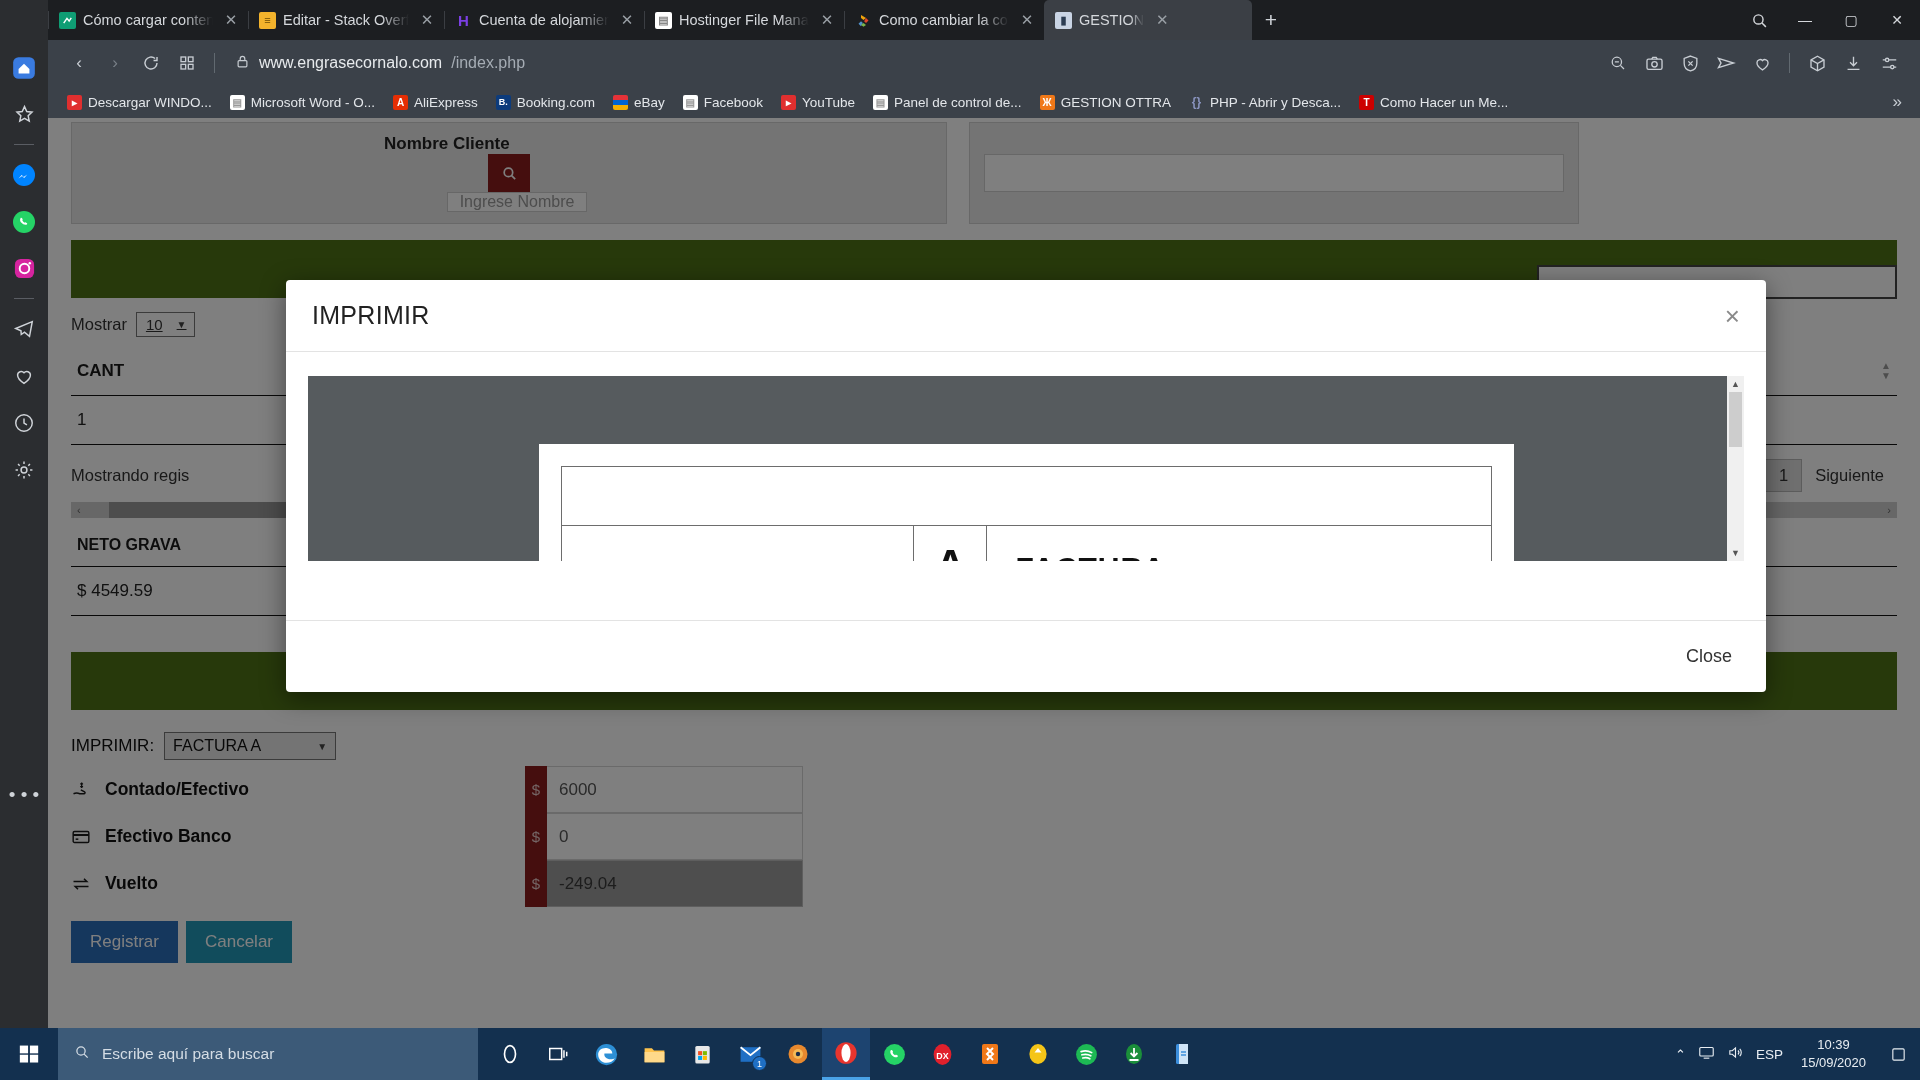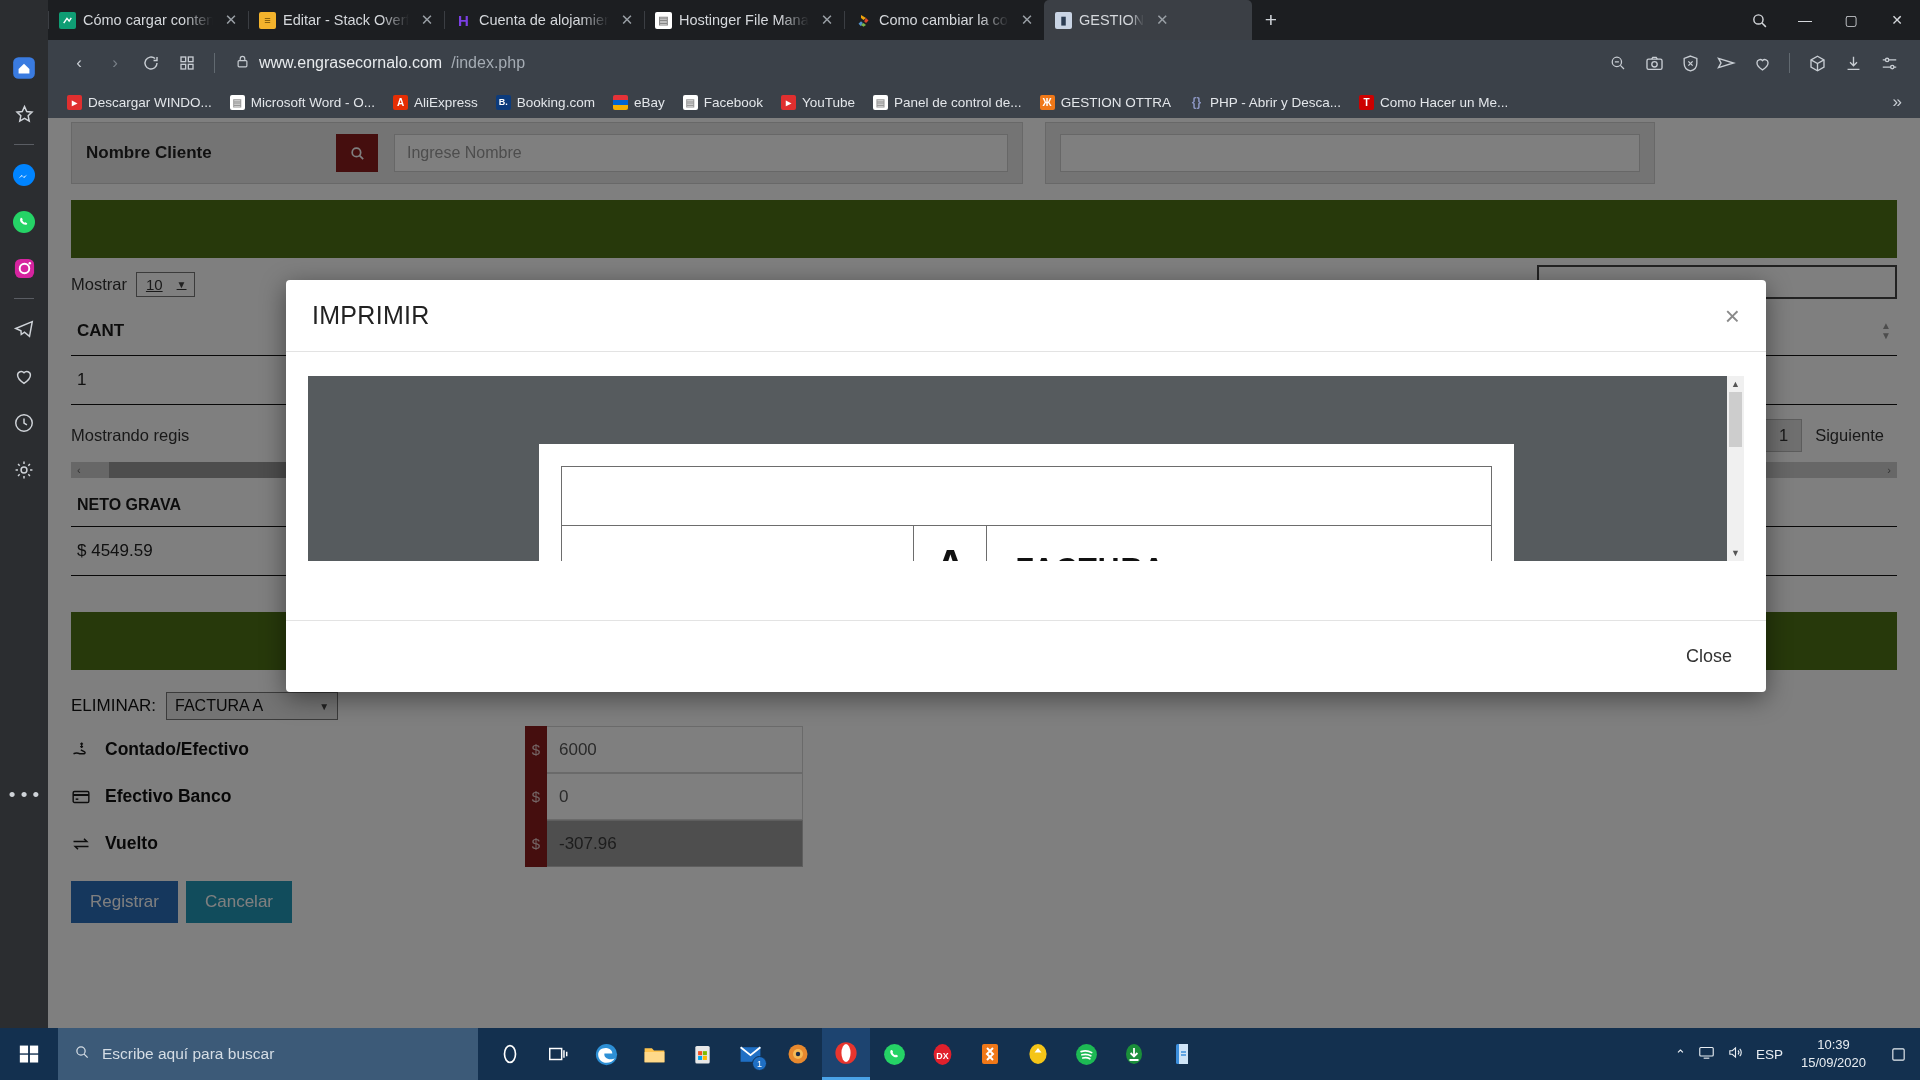--- a/index.html
+++ b/index.html
@@ -101,21 +101,21 @@
   }
   .page-inner { position:absolute; inset:0; }
   
   .backdrop { position:absolute; inset:0; background:rgba(0,0,0,0.5); z-index:40; }
 
   .content { position:absolute; left:0; right:0; top:0; padding: 0 23px; }
 
   .searchrow { display:flex; gap:22px; padding-top:4px; }
   .searchcell { background:#e9e9e9; border:1px solid #d0d0d0; padding:11px 14px;
                 display:flex; align-items:center; gap:0; }
-  .sc-left { width: 952px; }
+  .sc-left { width: 876px; flex-direction: column; }
   .sc-right { width: 610px; }
   .lbl-cliente { font-weight:bold; font-size:17px; color:#222; width:250px; }
   .sbtn { width:42px; height:38px; background:#8b1d1d; color:#fff;
           display:flex; align-items:center; justify-content:center; font-size:17px; }
   .sinput { flex:1; height:38px; border:1px solid #cfcfcf; background:#fff;
             padding:0 12px; font-size:16px; color:#9a9a9a; display:flex;
             align-items:center;margin-left:16px; }
   .blankbox { flex:1; height:38px; border:1px solid #cfcfcf; background:#fff; }
 
   .greenbar {
@@ -572,21 +572,21 @@
               <td>$ 0.00</td>
               <td>$ 955.41</td>
               <td>$ 5505.00</td>
             </tr>
           </tbody>
         </table>
 
         <div class="greenbar titled" style="margin-top:36px">CONDICION DE LA OPERACION Y FORMA DE PAGO</div>
 
         <div class="condrow">
-          <span>ELIMINAR:</span>
+          <span>IMPRIMIR:</span>
           <span class="condsel">
             <span>FACTURA A</span>
             <span style="font-size:10px;color:#444;margin-left:auto">▼</span>
           </span>
         </div>
 
         <div class="payrow">
           <span class="pico">
             <svg width="20" height="20" viewBox="0 0 24 24" fill="none" stroke="#1a1a1a" stroke-width="1.7">
                 <path d="M3 16.5c2.5-1.2 5-1.2 7.5 0h5c1.3 0 2-1.6.8-2.3l-4.5-2.4"></path>
@@ -617,21 +617,21 @@
 
         <div class="payrow">
           <span class="pico">
             <svg width="20" height="20" viewBox="0 0 24 24" fill="none" stroke="#1a1a1a" stroke-width="1.8">
                 <path d="M3 9h16l-3.4-3.4M21 15H5l3.4 3.4"></path>
               </svg>
           </span>
           <span class="plbl">Vuelto</span>
           <span class="payfield readonly">
             <span class="cur">$</span>
-            <span class="val">-307.96</span>
+            <span class="val">-249.04</span>
           </span>
         </div>
 
         <div class="btnrow">
           <span class="btn primary">Registrar</span>
           <span class="btn info">Cancelar</span>
         </div>
 
       </div>
 

